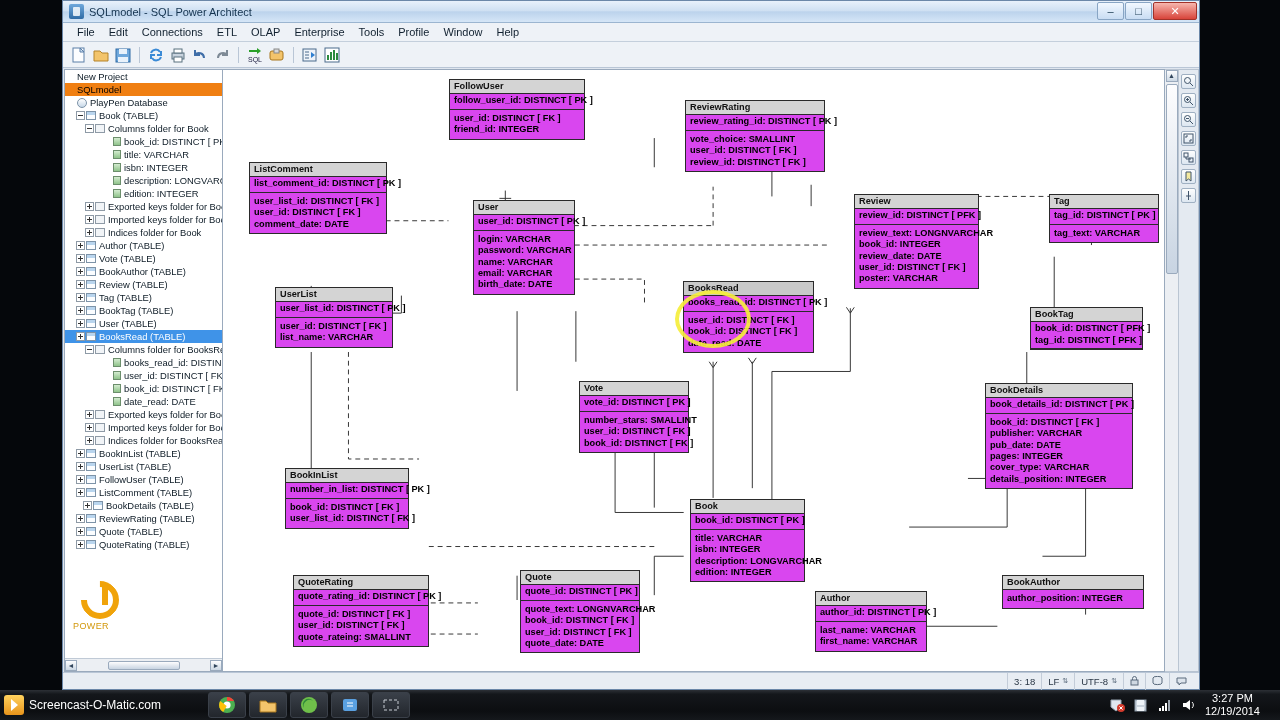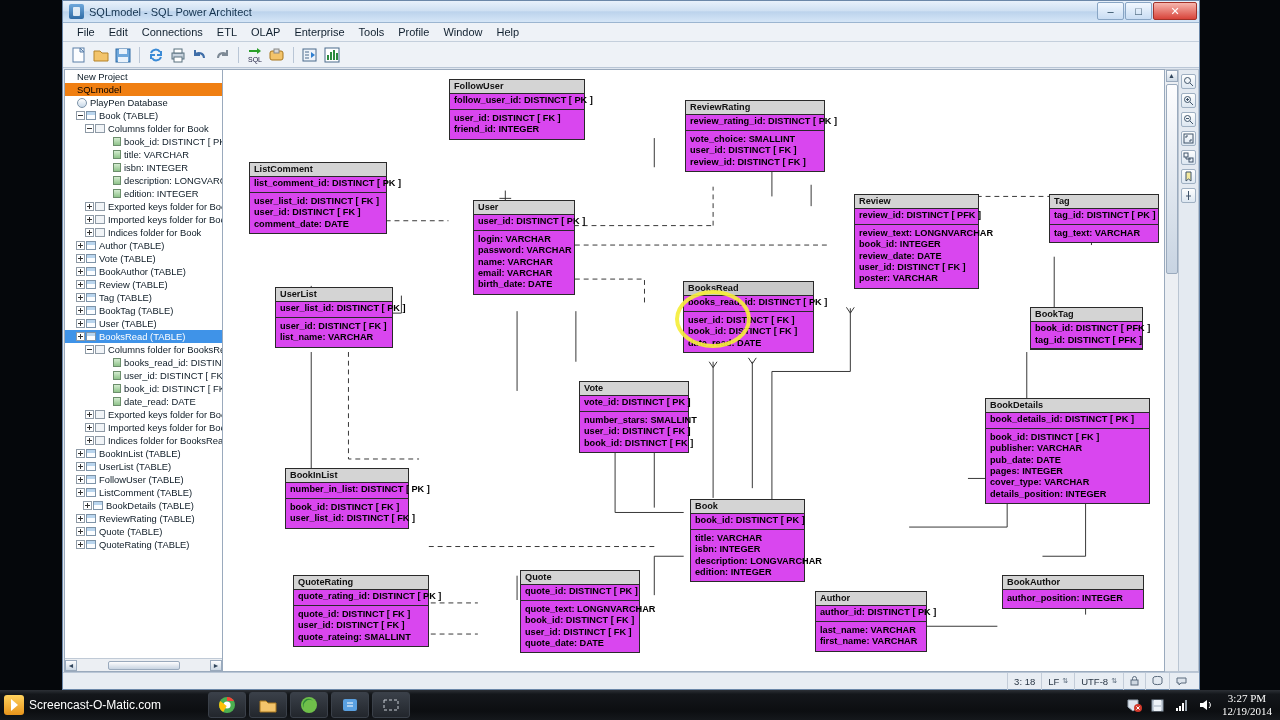--- a/index.html
+++ b/index.html
@@ -182,21 +182,21 @@
   }
   .som-txt { color:#fff; font-size:12px; }
   .som-ico { width:20px; height:20px; background:linear-gradient(to bottom,#ffd25e,#e8941b); border-radius:3px; position:relative; }
   .som-ico::after { content:""; position:absolute; left:7px; top:4px; border-left:7px solid #fff; border-top:6px solid transparent; border-bottom:6px solid transparent; }
   .tbtn {
     width:38px; height:26px; margin-left:3px; border:1px solid #3a4049; border-radius:3px;
     background:linear-gradient(to bottom,#3a4049,#22262c);
     display:flex; align-items:center; justify-content:center;
   }
   .tray {
-    margin-left:auto; display:flex; align-items:center; gap:8px; padding-right:8px; color:#fff;font-family:Liberation Serif, serif;
+    margin-left:auto; display:flex; align-items:center; gap:8px; padding-right:20px; color:#fff;
   }
   .clock { text-align:center; font-size:11px; line-height:13px; color:#fff; }
   .tray-ico { width:16px; height:16px; position:relative; }
 </style>
 </head>
 <body>
 
 <div id="screen">
   <div class="desk-left"></div>
   <div class="desk-right"></div>
@@ -488,20 +488,27 @@
               <span class="exp plus"></span>
               <span class="ico-tbl"></span>
               <span>Quote (TABLE)</span>
             </div>
             <div class="trow" style="padding-left: 11px;">
               <span class="exp plus"></span>
               <span class="ico-tbl"></span>
               <span>QuoteRating (TABLE)</span>
             </div>
           </div>
+        <div class="powerlogo">
+          <div style="position:relative;">
+            <div class="arc"></div>
+            <div class="bar"></div>
+          </div>
+          <div class="txt">POWER</div>
+        </div>
         <div class="tree-scroll-h">
           <div class="tsh-arrow" style="left:0;">◄</div>
           <div class="tsh-thumb"></div>
           <div class="tsh-arrow" style="right:0;">►</div>
         </div>
       </div>
 
       <div class="canvaswrap">
         <div class="canvas" id="canvas">
           <svg class="links" viewBox="0 0 960 618" preserveAspectRatio="none">
@@ -669,21 +676,21 @@
                 <div class="thead">Vote</div>
                 <div class="pkrow">
                   <div>vote_id: DISTINCT  [ PK ]</div>
                 </div>
                 <div class="cols">
                   <div>number_stars: SMALLINT</div>
                   <div>user_id: DISTINCT  [ FK ]</div>
                   <div>book_id: DISTINCT  [ FK ]</div>
                 </div>
               </div>
-              <div class="tbox" style="left: 762px; top: 328px; width: 165px;">
+              <div class="tbox" style="left: 762px; top: 313px; width: 148px;">
                 <div class="thead">BookDetails</div>
                 <div class="pkrow">
                   <div>book_details_id: DISTINCT  [ PK ]</div>
                 </div>
                 <div class="cols">
                   <div>book_id: DISTINCT  [ FK ]</div>
                   <div>publisher: VARCHAR</div>
                   <div>pub_date: DATE</div>
                   <div>pages: INTEGER</div>
                   <div>cover_type: VARCHAR</div>

